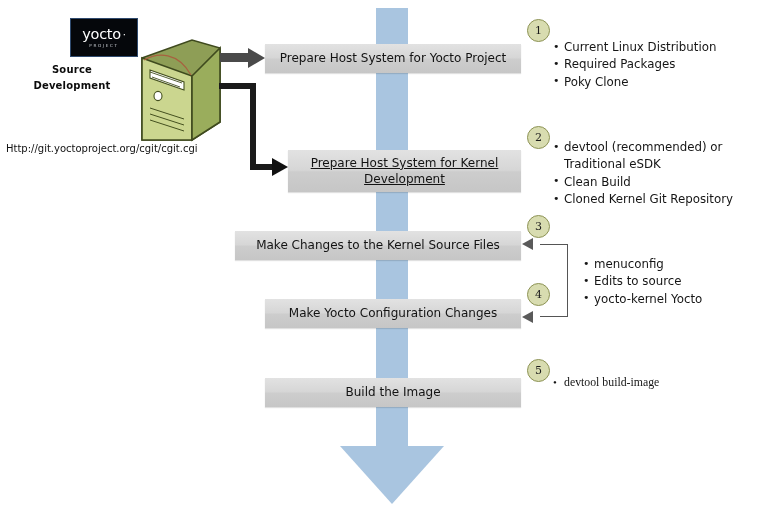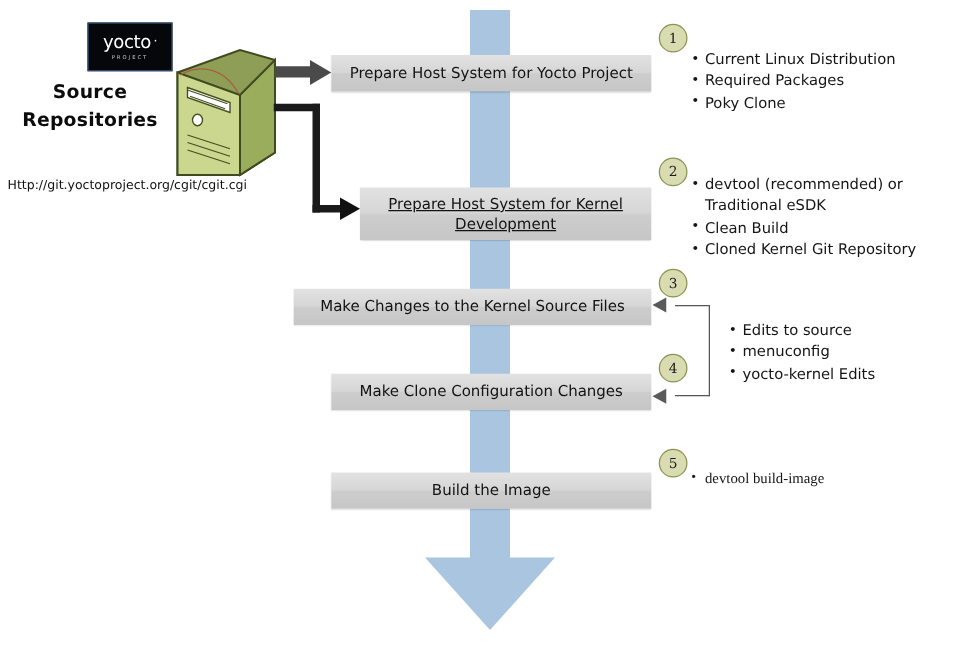--- a/index.html
+++ b/index.html
@@ -56,21 +56,21 @@
     display: block;
   }
 
   
   .src-label {
     position: absolute;
     left: 8px;
     top: 62px;
     width: 128px;
     text-align: center;
-    font-size: 15px;
+    font-size: 10px;
     font-weight: bold;
     color: #0c0c0c;
     line-height: 1.55;
     letter-spacing: 0.2px;
   }
   .src-url {
     position: absolute;
     left: 6px;
     top: 143px;
     font-size: 10px;
@@ -231,21 +231,21 @@
   <div class="spine"></div>
   <div class="spine-arrow"></div>
 
   <div class="yocto-logo">
     <span class="yocto-word"><span>yocto</span><span class="dot">·</span></span>
     <span class="yocto-sub">PROJECT</span>
   </div>
 
   <div class="src-label">
     <div>Source</div>
-    <div>Repositories</div>
+    <div>Development</div>
   </div>
   <div class="src-url">Http://git.yoctoproject.org/cgit/cgit.cgi</div>
 
   <div class="server">
     <svg width="88" height="110" viewBox="0 0 88 110" xmlns="http://www.w3.org/2000/svg">
       <polygon points="6,22 56,4 84,12 84,86 56,104 6,104" fill="#8e9e56" stroke="#3f4a1e" stroke-width="1.6"></polygon>
       <polygon points="6,22 56,40 56,104 6,104" fill="#cbd68f" stroke="#3f4a1e" stroke-width="1.6"></polygon>
       <polygon points="56,40 84,12 84,86 56,104" fill="#9aad5c" stroke="#3f4a1e" stroke-width="1.6"></polygon>
       <path d="M8,24 C22,16 42,16 55,39" fill="none" stroke="#a8603f" stroke-width="1.1"></path>
       <path d="M14,34 L48,46 L48,54 L14,42 Z" fill="#ffffff" stroke="#44501f" stroke-width="1.1"></path>
@@ -262,21 +262,21 @@
   <div class="conn-arrow-grey" style="left:248px; top:48px;"></div>
 
   <div class="conn-line" style="left:219px; top:83px; width:37px; height:6px;"></div>
   <div class="conn-line" style="left:250px; top:83px; width:6px; height:87px;"></div>
   <div class="conn-line" style="left:250px; top:164px; width:26px; height:6px;"></div>
   <div class="conn-arrow-black" style="left:272px; top:158px;"></div>
 
   <div class="pbox" id="box1">Prepare Host System for Yocto Project</div>
   <div class="pbox" id="box2">Prepare Host System for Kernel Development</div>
   <div class="pbox" id="box3">Make Changes to the Kernel Source Files</div>
-  <div class="pbox" id="box4">Make Clone Configuration Changes</div>
+  <div class="pbox" id="box4">Make Yocto Configuration Changes</div>
   <div class="pbox" id="box5">Build the Image</div>
 
   <div class="step-circle" id="circle1">1</div>
   <div class="step-circle" id="circle2">2</div>
   <div class="step-circle" id="circle3">3</div>
   <div class="step-circle" id="circle4">4</div>
   <div class="step-circle" id="circle5">5</div>
 
   <div class="bracket"></div>
   <div class="bracket-arrow" id="bracket-arrow-top"></div>
@@ -288,22 +288,22 @@
     <li>Cloned Kernel Git Repository</li>
   </ul>
 
   <ul class="bullets" id="bullets1">
     <li>Current Linux Distribution</li>
     <li>Required Packages</li>
     <li>Poky Clone</li>
   </ul>
 
   <ul class="bullets" id="bullets3">
+    <li>menuconfig</li>
     <li>Edits to source</li>
-    <li>menuconfig</li>
-    <li>yocto-kernel Edits</li>
+    <li>yocto-kernel Yocto</li>
   </ul>
 
   <ul class="bullets" id="bullets5">
     <li>devtool build-image</li>
   </ul>
 
 </div>
 
 </body></html>

